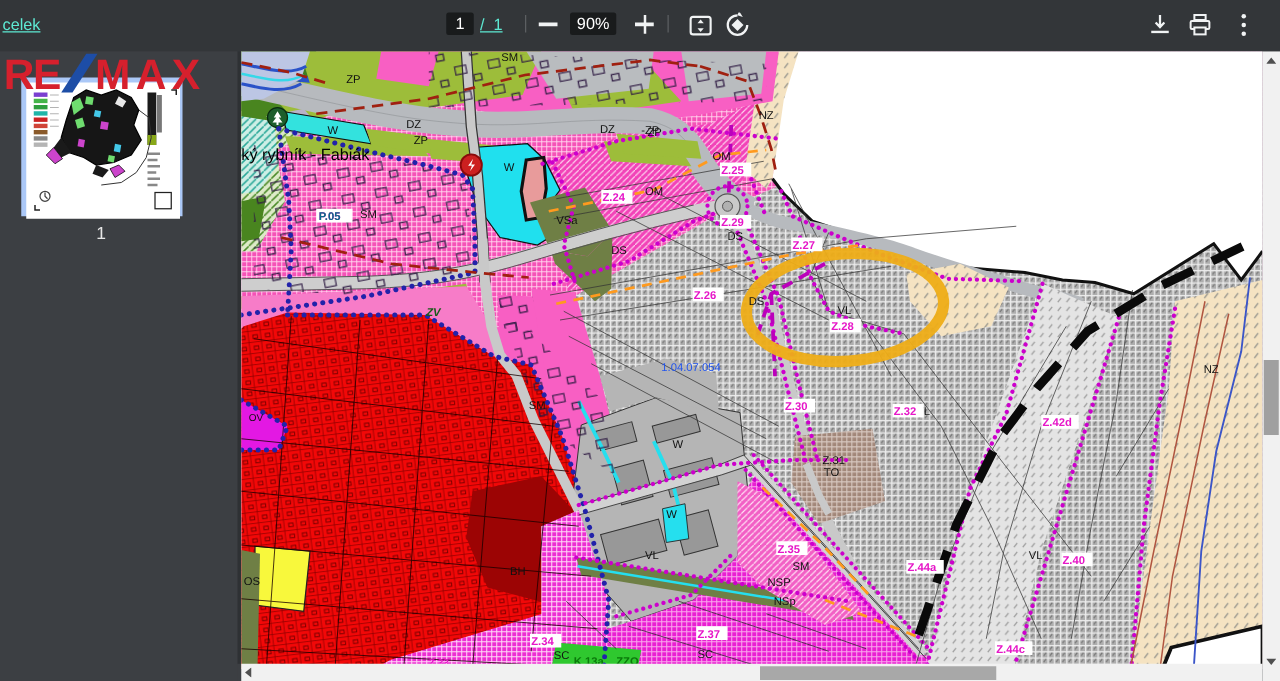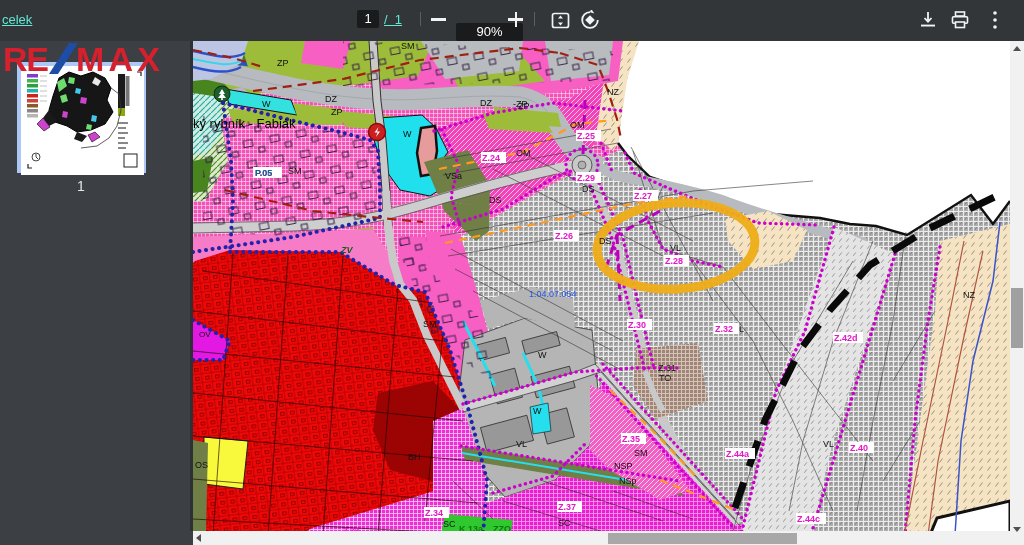--- a/index.html
+++ b/index.html
@@ -23,21 +23,21 @@
   #vthumb{position:absolute;left:1px;top:247px;width:12px;height:60px;background:#a0a0a0;}
 </style>
 </head>
 <body>
 <div id="toolbar">
   <div class="txt" style="left:2px;top:12px;">celek</div>
   <div class="tbox" style="left:357px;top:10px;width:22px;height:18px;line-height:18px;">1</div>
   <div class="txt" style="left:384px;top:12px;">/&nbsp;&nbsp;1</div>
   <div class="divider" style="left:420px;"></div>
   <div style="position:absolute;left:431px;top:18px;width:15px;height:2.5px;background:#f1f3f4;"></div>
-  <div class="tbox" style="left:456px;top:10px;width:67px;height:18px;line-height:18px;margin-top:13px;">90%</div>
+  <div class="tbox" style="left:456px;top:10px;width:37px;height:18px;line-height:18px;">90%</div>
   <div style="position:absolute;left:508px;top:18px;width:15px;height:2.5px;background:#f1f3f4;"></div>
   <div style="position:absolute;left:514.5px;top:12px;width:2.5px;height:15px;background:#f1f3f4;"></div>
   <div class="divider" style="left:534px;"></div>
   <svg class="abs" style="left:551px;top:11px;" width="19" height="19" viewBox="0 0 19 19">
     <rect x="1.5" y="2.5" width="16" height="14" rx="2" fill="none" stroke="#f1f3f4" stroke-width="1.7"></rect>
     <path d="M9.5 4.5 L12 7.5 L7 7.5 Z" fill="#f1f3f4"></path>
     <path d="M9.5 14.5 L12 11.5 L7 11.5 Z" fill="#f1f3f4"></path>
   </svg>
   <svg class="abs" style="left:580px;top:10px;" width="20" height="20" viewBox="0 0 20 20">
     <path d="M10 2.2 A 7.8 7.8 0 1 0 17.8 10" fill="none" stroke="#f1f3f4" stroke-width="1.8"></path>

